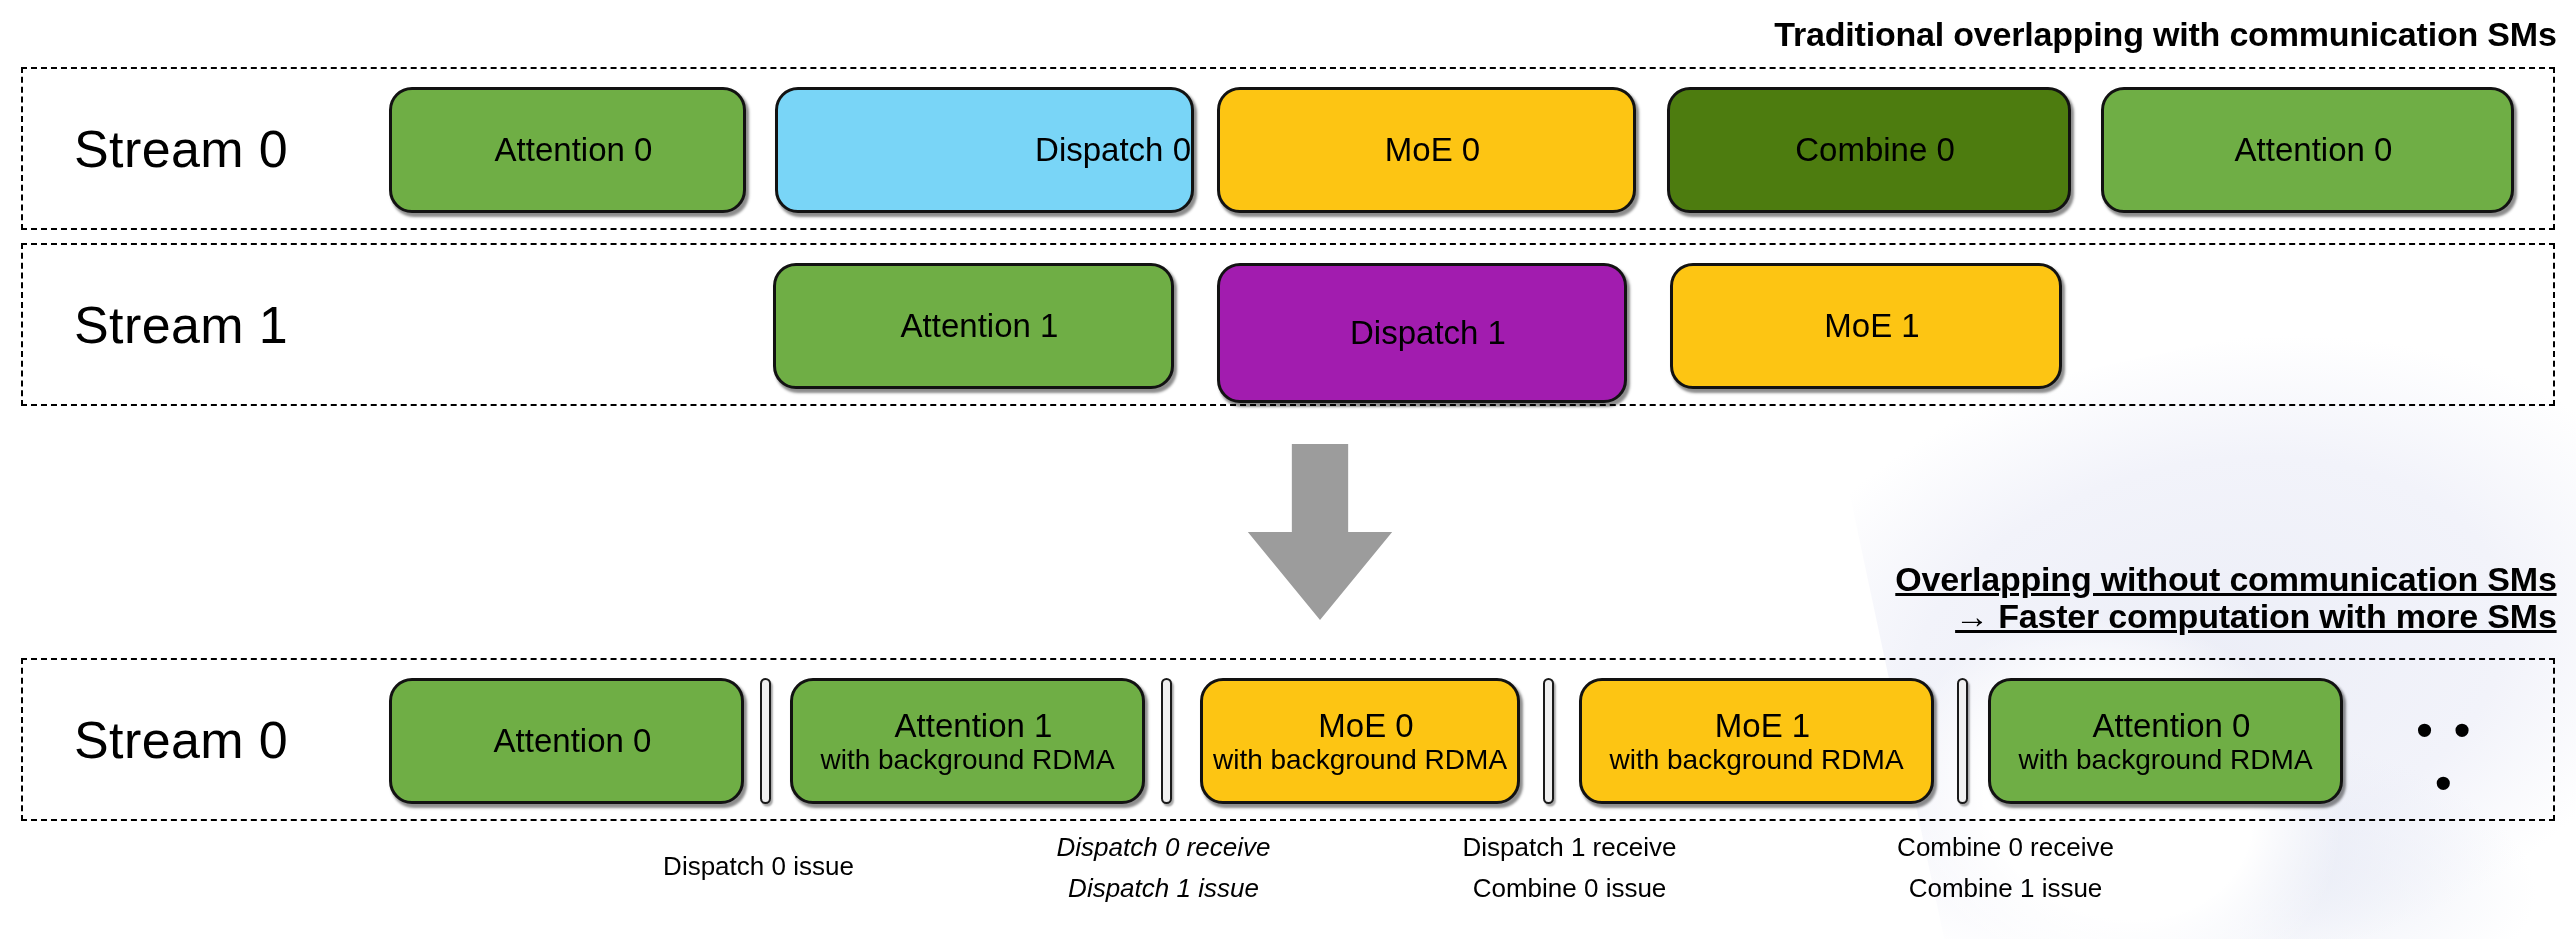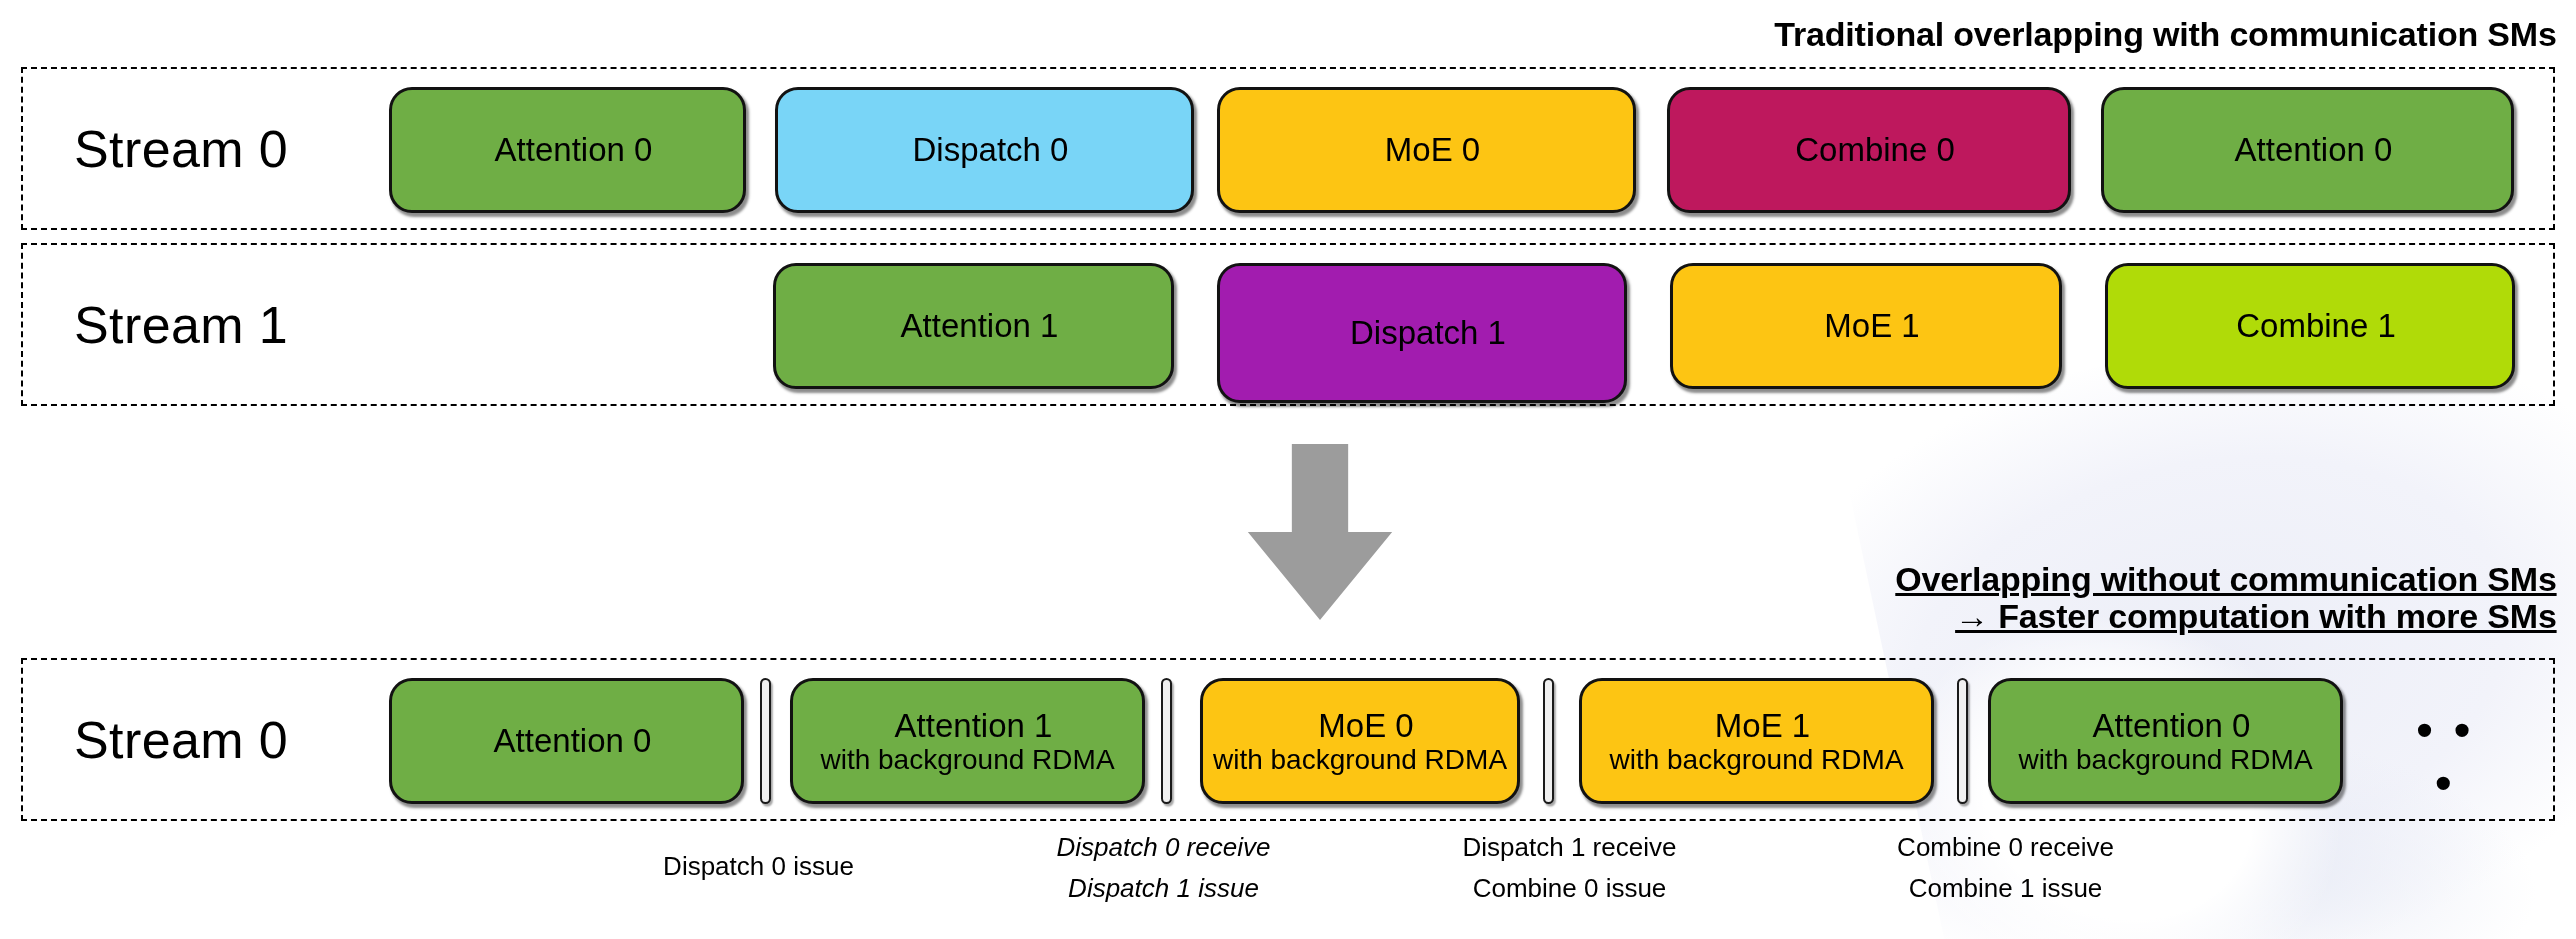--- a/index.html
+++ b/index.html
@@ -88,46 +88,43 @@
 <div class="caption" id="cap-top">Traditional overlapping with communication SMs</div>
 
 <div class="caption" id="cap-bottom">Overlapping without communication SMs
 → Faster computation with more SMs</div>
 
 <div class="panel" id="panel-stream0-top">
     <div class="stream-label">Stream 0</div>
     <div class="block" style="left: 366px; top: 17.6px; width: 357px; height: 126px; background: rgb(111, 174, 69); border-color: rgb(18, 18, 18);">
       <div class="t1">Attention 0</div>
     </div>
-    <div class="block" style="left: 752px; top: 17.6px; width: 419px; height: 126px; background: rgb(121, 213, 247); border-color: rgb(18, 18, 18);">
+    <div class="block" style="left: 752px; top: 17.6px; width: 419px; height: 126px; background: rgb(121, 213, 247); border-color: rgb(18, 18, 18); align-items: flex-end;">
       <div class="t1">Dispatch 0</div>
     </div>
     <div class="block" style="left: 1194px; top: 17.6px; width: 419px; height: 126px; background: rgb(253, 197, 19); border-color: rgb(18, 18, 18);">
       <div class="t1">MoE 0</div>
     </div>
-    <div class="block" style="left: 1644px; top: 17.6px; width: 404px; height: 126px; background: #be185d; border-color: rgb(18, 18, 18);">
+    <div class="block" style="left: 1644px; top: 17.6px; width: 404px; height: 126px; background: #4d7c0f; border-color: rgb(18, 18, 18);">
       <div class="t1">Combine 0</div>
     </div>
     <div class="block" style="left: 2078px; top: 17.6px; width: 413px; height: 126px; background: rgb(111, 174, 69); border-color: rgb(18, 18, 18);">
       <div class="t1">Attention 0</div>
     </div>
   </div>
 <div class="panel" id="panel-stream1">
     <div class="stream-label">Stream 1</div>
     <div class="block" style="left: 750px; top: 17.6px; width: 401px; height: 126px; background: rgb(111, 174, 69); border-color: rgb(18, 18, 18);">
       <div class="t1">Attention 1</div>
     </div>
     <div class="block" style="left: 1194px; top: 17.6px; width: 410px; height: 140px; background: #a21caf; border-color: rgb(18, 18, 18);">
       <div class="t1">Dispatch 1</div>
     </div>
     <div class="block" style="left: 1647px; top: 17.6px; width: 392px; height: 126px; background: rgb(253, 197, 19); border-color: rgb(18, 18, 18);">
       <div class="t1">MoE 1</div>
-    </div>
-    <div class="block" style="left: 2082px; top: 17.6px; width: 410px; height: 126px; background: rgb(176, 219, 8); border-color: rgb(18, 18, 18);">
-      <div class="t1">Combine 1</div>
     </div>
   </div>
 <div class="panel" id="panel-stream0-bot">
     <div class="stream-label">Stream 0</div>
     <div class="divider" style="left: 737px; top: 17.6px; height: 126px;"></div>
     <div class="divider" style="left: 1138px; top: 17.6px; height: 126px;"></div>
     <div class="divider" style="left: 1520px; top: 17.6px; height: 126px;"></div>
     <div class="divider" style="left: 1934px; top: 17.6px; height: 126px;"></div>
     <div class="block" style="left: 366px; top: 17.6px; width: 355px; height: 126px; background: rgb(111, 174, 69); border-color: rgb(18, 18, 18);">
       <div class="t1">Attention 0</div>

